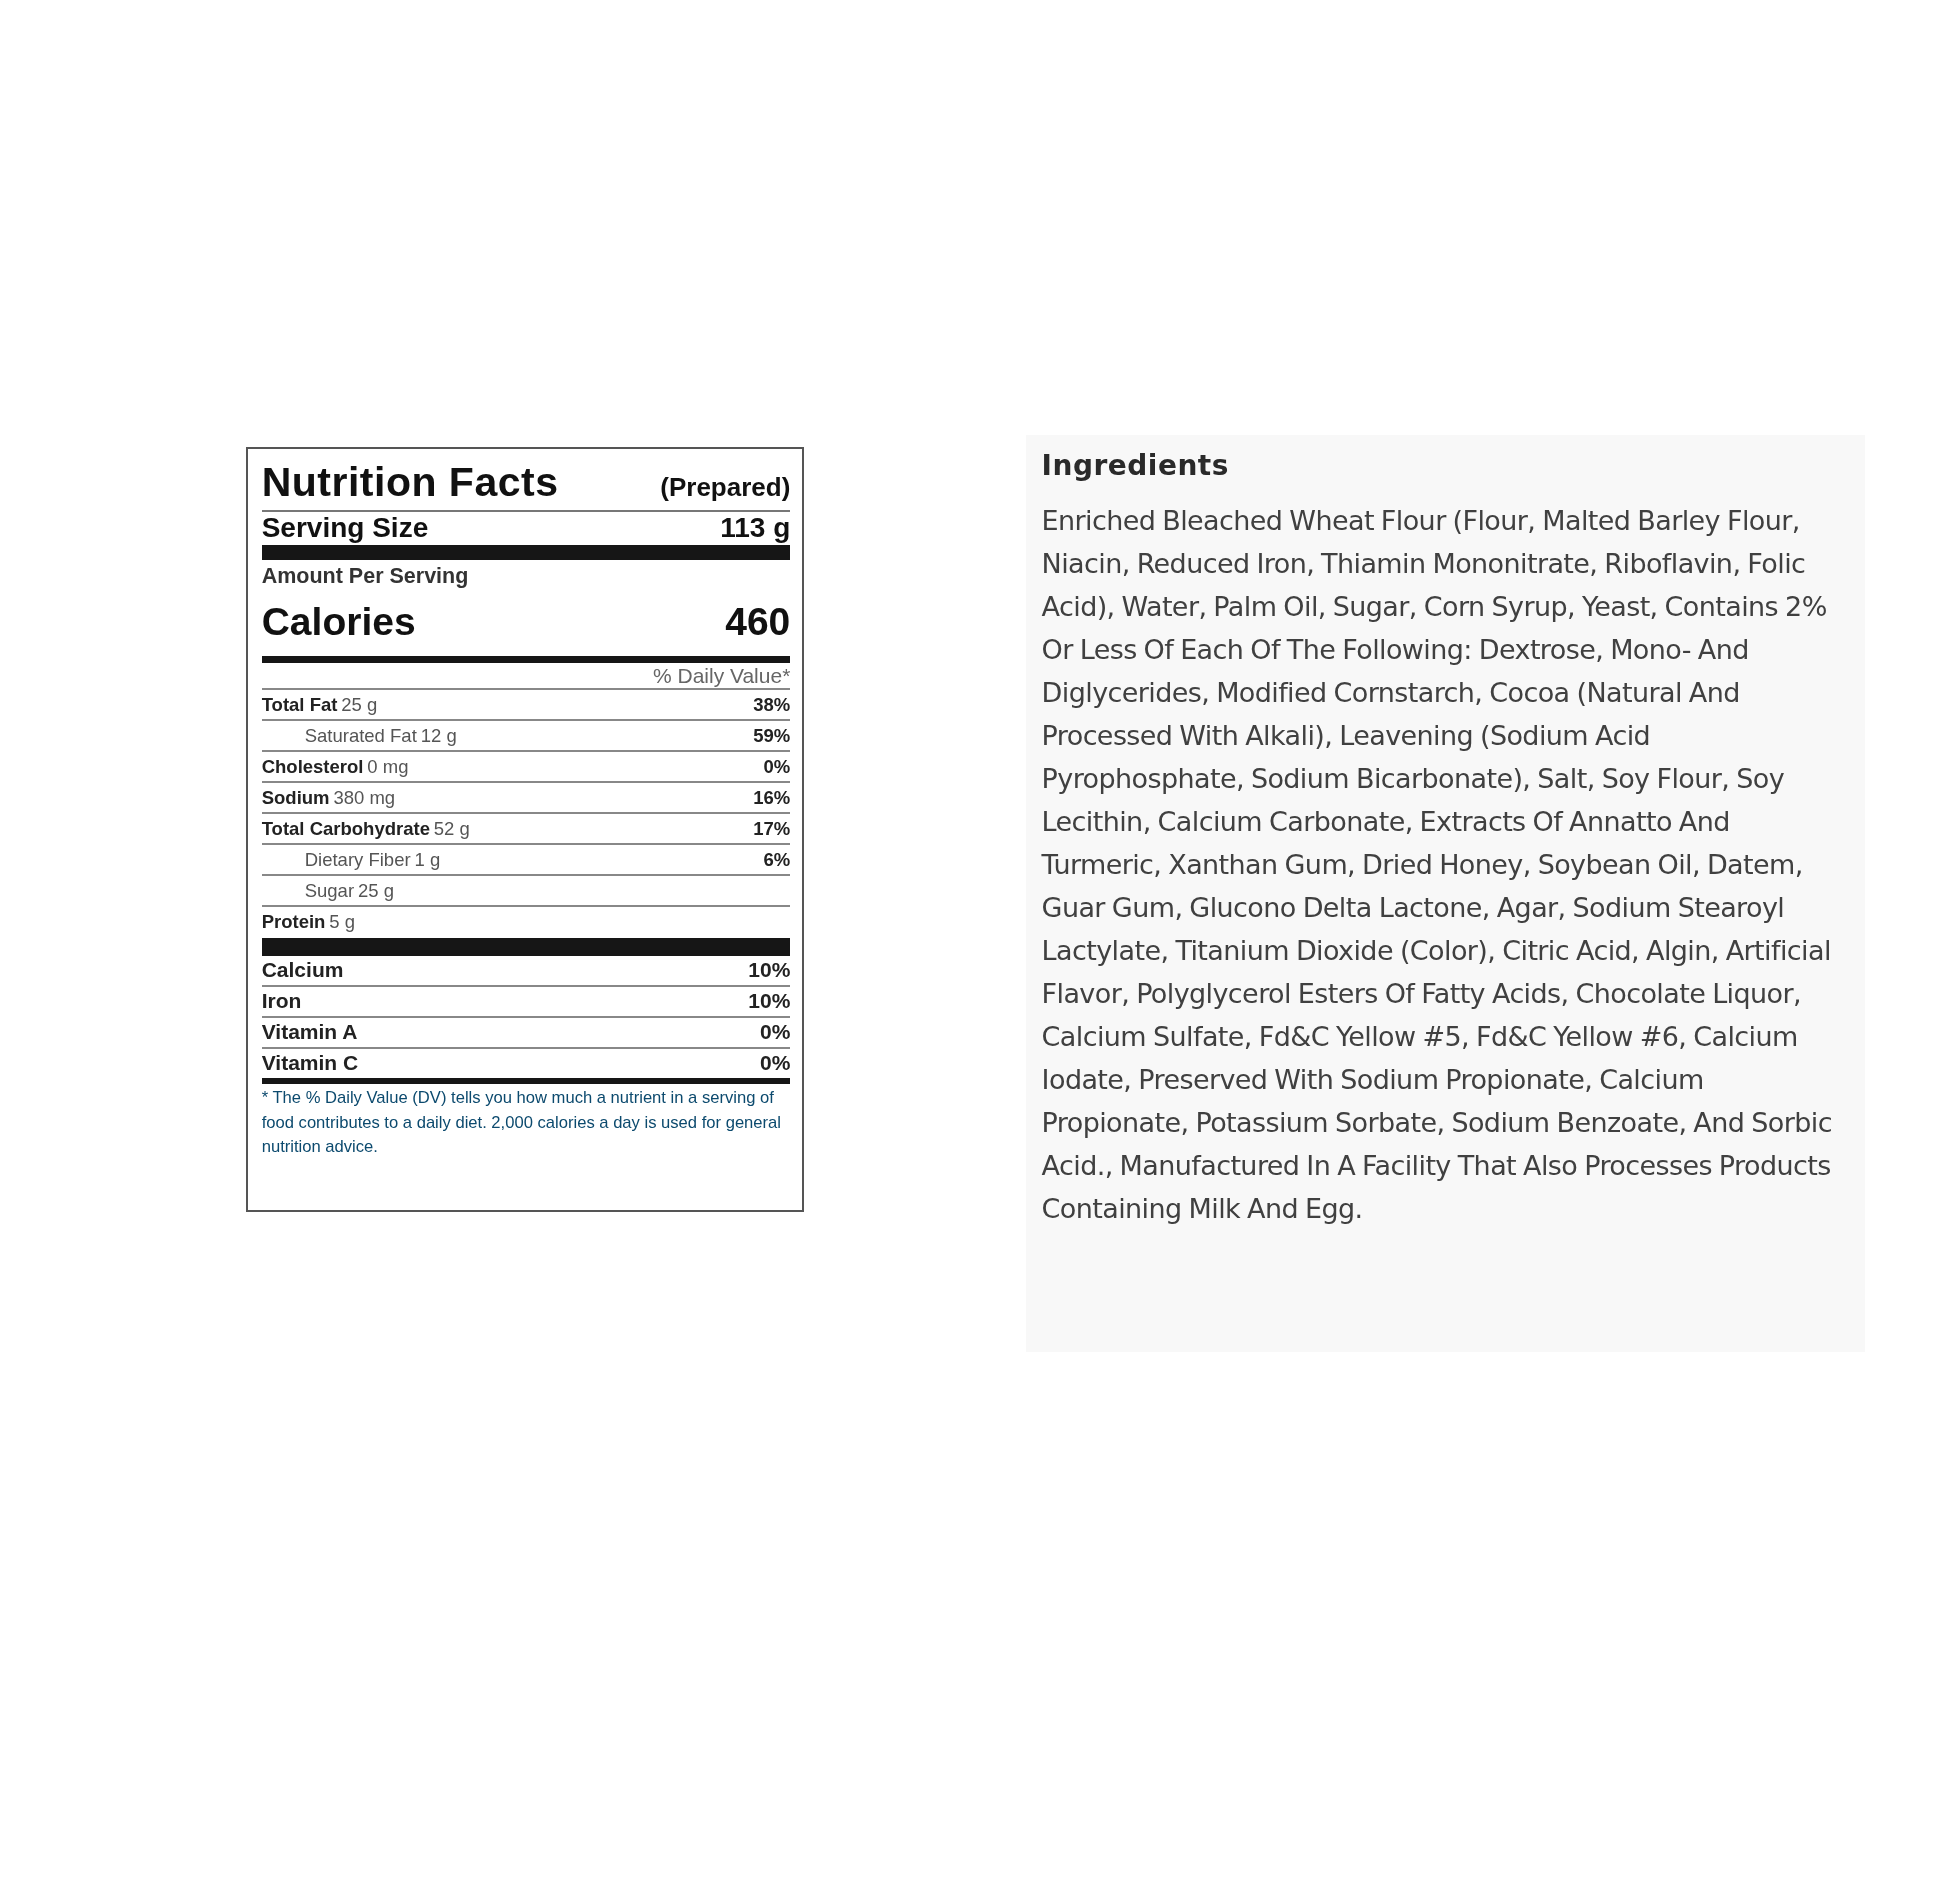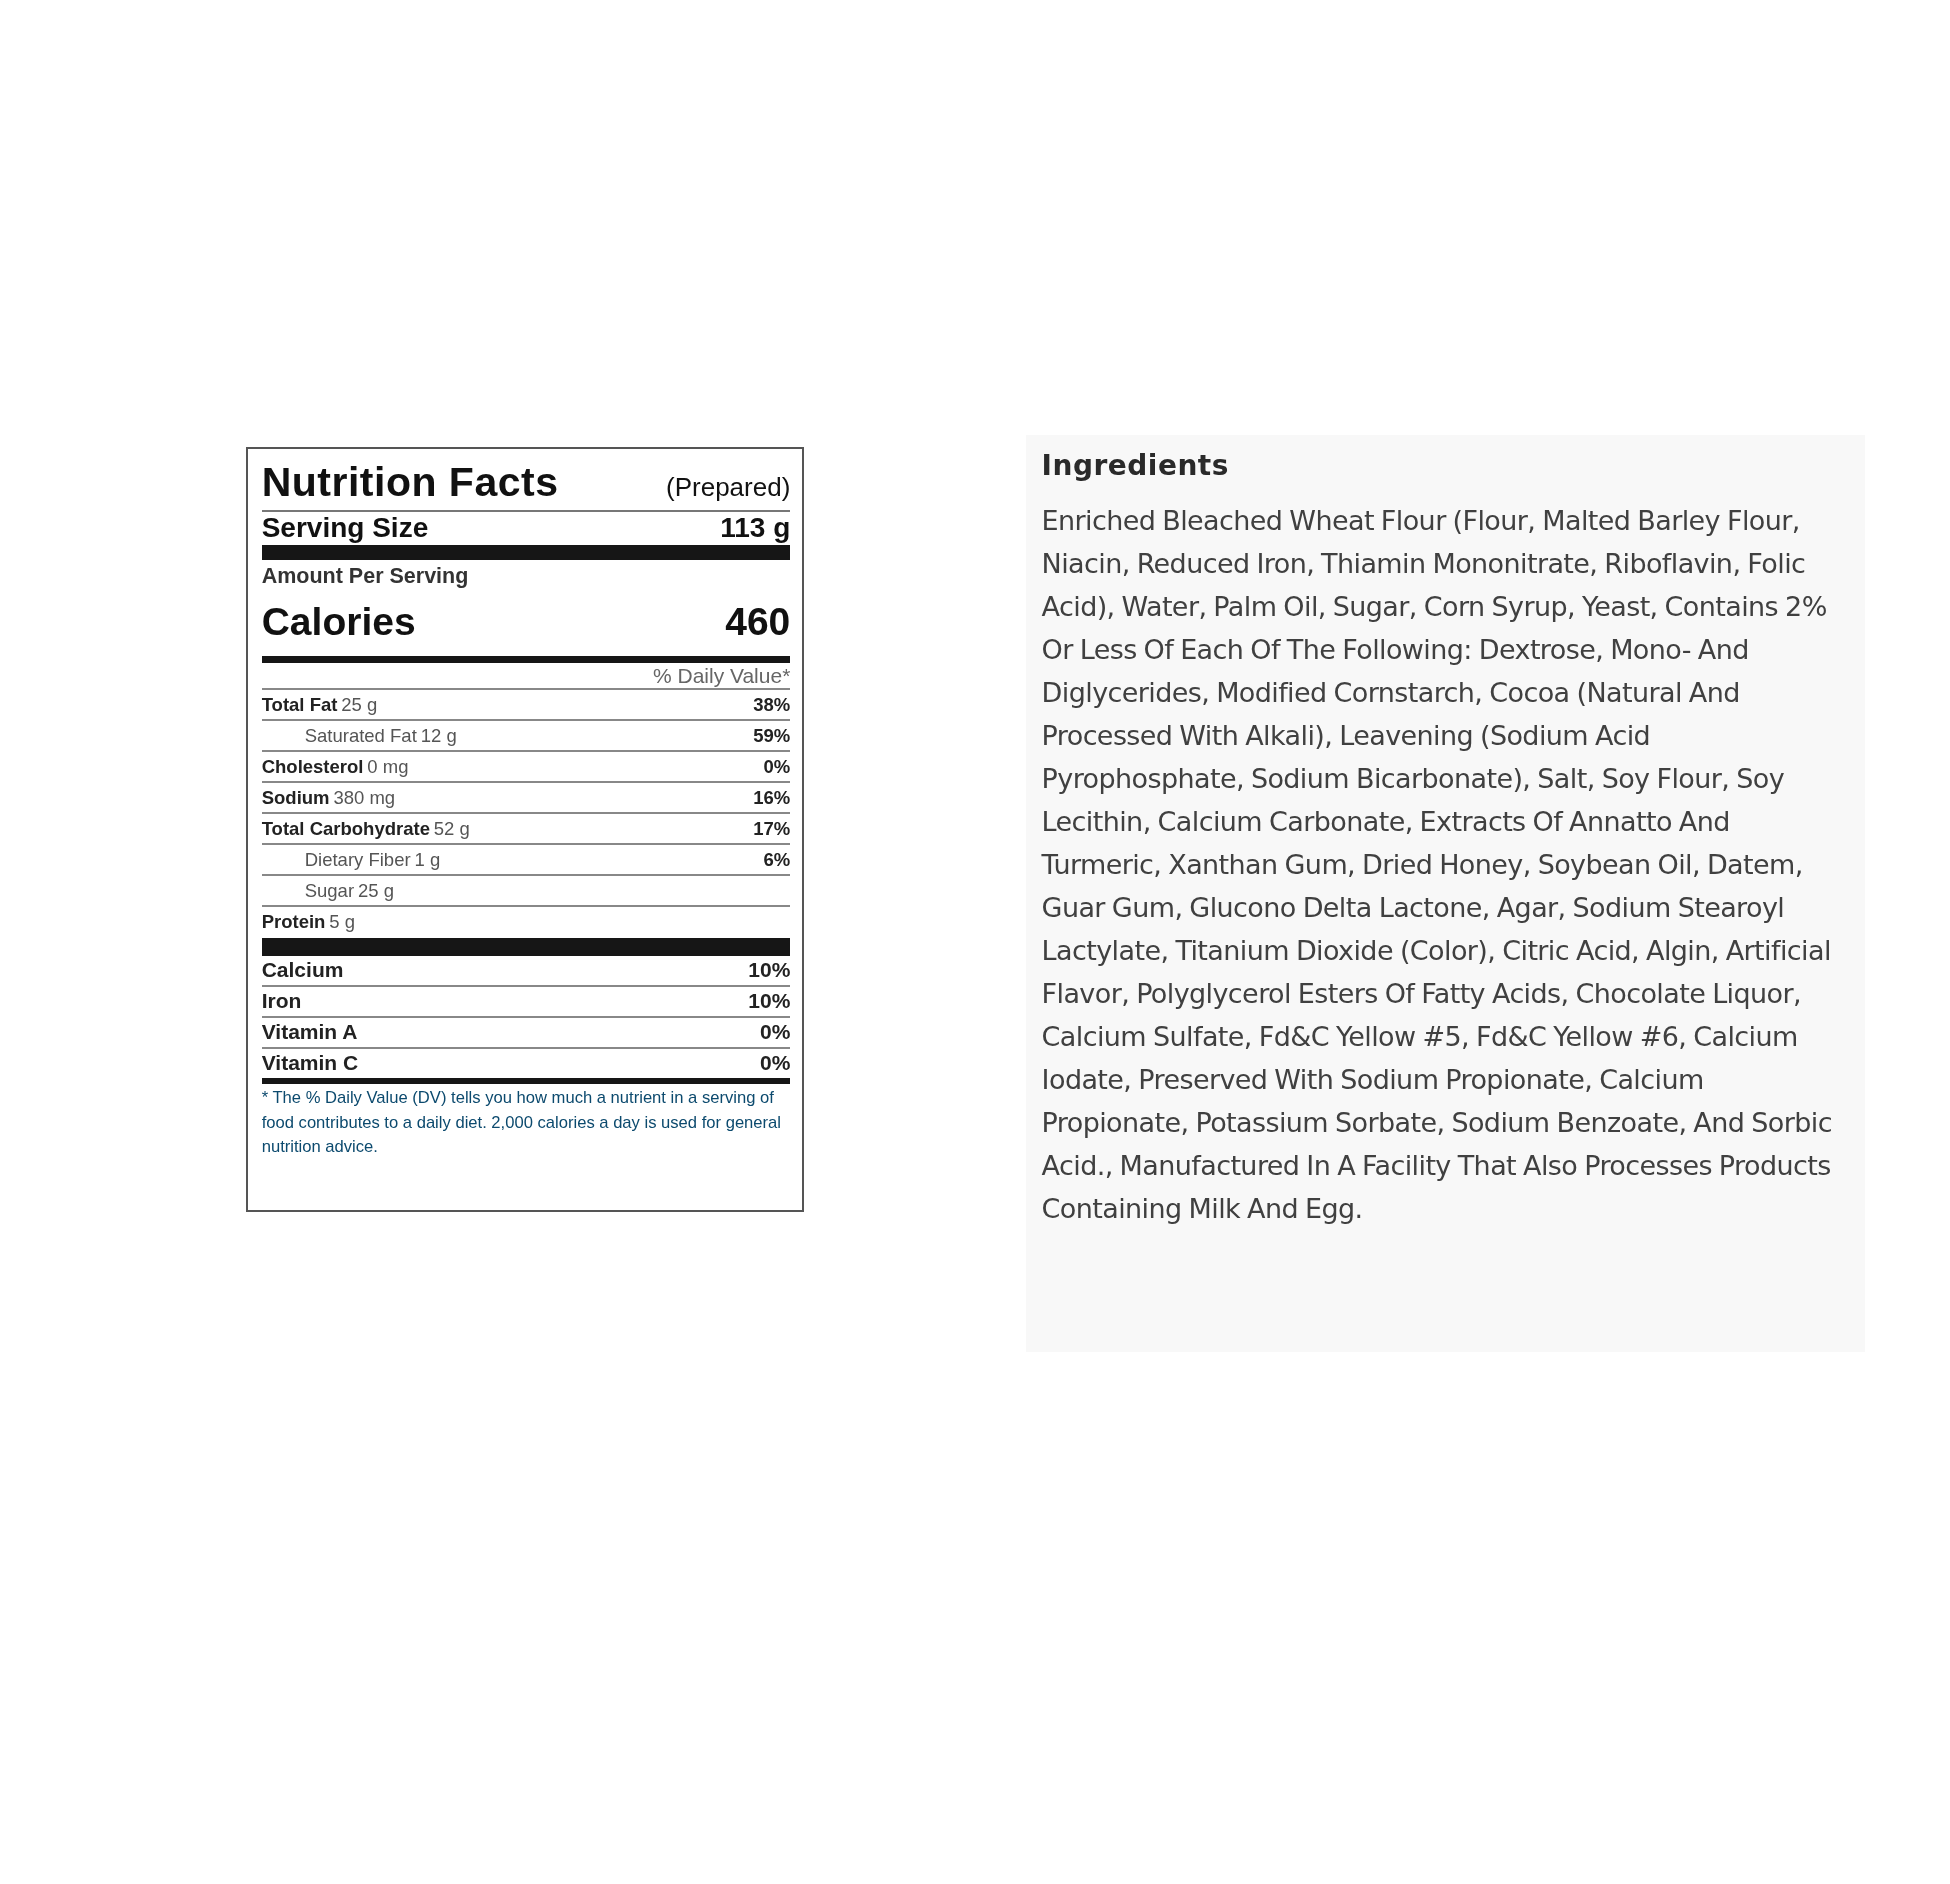--- a/index.html
+++ b/index.html
@@ -12,21 +12,21 @@
     width: 558px; height: 765px;
     box-sizing: border-box;
     border: 2px solid #555;
     background: #fff;
     padding: 9.8px 11.7px 0 13.7px;
     font-family: "Liberation Sans", sans-serif;
     color: #111;
   }
   .nf-title-row { display: flex; justify-content: space-between; align-items: baseline; height: 51px; }
   .nf-title { font-size: 41px; font-weight: bold; letter-spacing: 0.5px; }
-  .nf-prepared { font-size: 26px; font-weight: normal; }
+  .nf-prepared { font-size: 26px; font-weight: bold; }
   .nf-thin { border-top: 2px solid #777; }
   .nf-serving { display: flex; justify-content: space-between; align-items: center; height: 33px; font-size: 28px; font-weight: bold; }
   .nf-bar { height: 15.6px; background: #161616; }
   .nf-amount { font-size: 21.5px; font-weight: bold; color: #333; height: 33px; line-height: 33px; }
   .nf-calories { display: flex; justify-content: space-between; align-items: center; height: 57px; font-size: 39px; font-weight: bold; }
   .nf-bar-med { height: 6.8px; background: #161616; margin-top: 5.9px; }
   .nf-dv-head { text-align: right; font-size: 21px; color: #666; height: 25px; line-height: 25px; }
   .nf-row {
     display: flex; justify-content: space-between; align-items: center;
     height: 29px; border-top: 2px solid #888;

